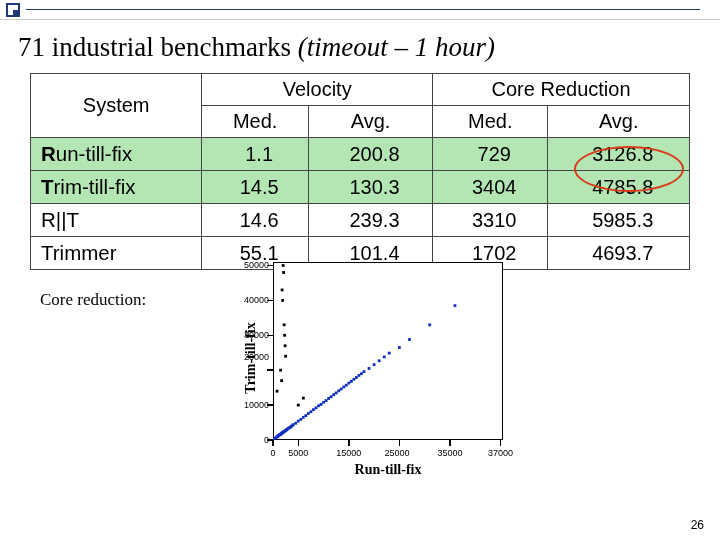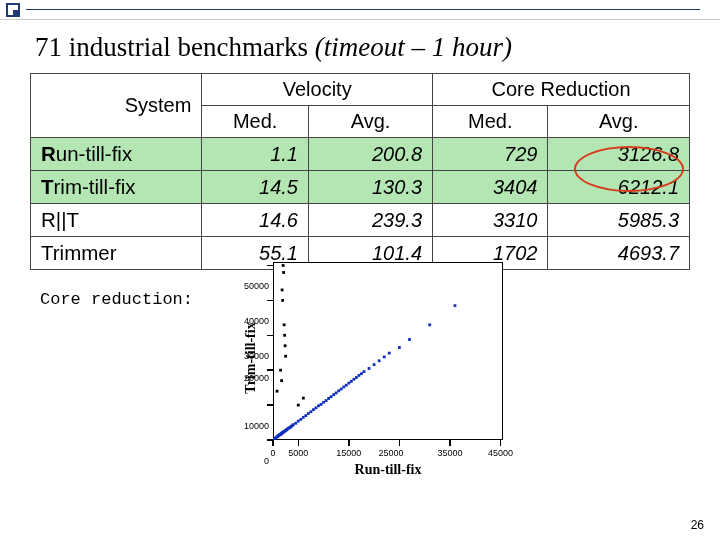--- a/index.html
+++ b/index.html
@@ -36,21 +36,21 @@
   }
   .topbar .line {
     height: 1.5px;
     background: #203a76;
     flex: 1;
     margin-left: 6px;
     margin-right: 20px;
   }
   .title {
     font-size: 27px;
-    padding: 12px 30px 10px 35px;
+    padding: 12px 30px 10px 18px;
     color: #000;
     font-family: Georgia, 'Times New Roman', serif;
   }
   .title .it { font-style: italic; }
   .tablewrap {
     margin: 0 30px;
     position: relative;
   }
   table {
     width: 100%;
@@ -60,25 +60,24 @@
   }
   table th, table td {
     border: 1px solid #444;
     padding: 4px 10px;
     text-align: left;
     font-weight: normal;
   }
   table thead th {
     text-align: center;
   }
-  table .sys { width: 26%; text-align: right; }
+  table .sys { width: 26%; }
   table tbody td:not(:first-child) {
-    text-align: right;
+    text-align: center;
     padding-left: 18px;
-    font-style: italic;
   }
   tr.hl td {
     background: #b4e6b4;
   }
   tr.rll td:first-child,
   tr.tll td:first-child,
   tr.rtt td:first-child,
   tr.trm td:first-child {
     font-weight: normal;
     font-size: 20.5px;
@@ -94,21 +93,21 @@
   .ell1 {
     width: 110px;
     height: 46px;
     right: 6px;
     top: 73px;
   }
   .corelabel {
     position: absolute;
     left: 40px;
     top: 290px;
-    font-family: Liberation Mono, monospace;
+    font-family: Liberation Serif, serif;
     font-size: 17px;
   }
   .chart {
     position: absolute;
     left: 225px;
     top: 260px;
     width: 300px;
     height: 215px;
   }
   .chart .plotbox {
@@ -128,21 +127,20 @@
     background: #000;
   }
   .chart .ylab {
     position: absolute;
     right: 256px;
     font-size: 9px;
     font-family: Arial, sans-serif;
     text-align: right;
     width: 40px;
     transform: translateY(-50%);
-    margin-top: 21px;
   }
   .chart .xtick {
     position: absolute;
     top: 180px;
     width: 1.5px;
     height: 6px;
     background: #000;
   }
   .chart .xlab {
     position: absolute;
@@ -221,21 +219,21 @@
         <td>1.1</td>
         <td>200.8</td>
         <td>729</td>
         <td>3126.8</td>
       </tr>
       <tr class="hl tll">
         <td><span class="rtfb">T</span><span>rim-till-fix</span></td>
         <td>14.5</td>
         <td>130.3</td>
         <td>3404</td>
-        <td>6212.1</td>
+        <td>4785.8</td>
       </tr>
       <tr class="rtt">
         <td>R||T</td>
         <td>14.6</td>
         <td>239.3</td>
         <td>3310</td>
         <td>5985.3</td>
       </tr>
       <tr class="trm">
         <td>Trimmer</td>
@@ -348,21 +346,21 @@
       <div class="ylab" style="top: 40.3922px; text-align: right;">40000</div>
       <div class="ytick" style="top: 4.7402px;"></div>
       <div class="ylab" style="top: 5.4902px;">50000</div>
       <div class="xtick" style="left: 47.25px;"></div>
       <div class="xlab" style="left: 48px;">0</div>
       <div class="xtick" style="left: 72.5247px;"></div>
       <div class="xlab" style="left: 73.2747px;">5000</div>
       <div class="xtick" style="left: 123.074px;"></div>
       <div class="xlab" style="left: 123.824px;">15000</div>
       <div class="xtick" style="left: 173.624px;"></div>
-      <div class="xlab" style="left: 166px;">25000</div>
+      <div class="xlab" style="left: 172px;">25000</div>
       <div class="xtick" style="left: 224.173px;"></div>
       <div class="xlab" style="left: 224.923px;">35000</div>
       <div class="xtick" style="left: 274.723px;"></div>
-      <div class="xlab" style="left: 275.473px;">45000</div>
+      <div class="xlab" style="left: 275.473px;">37000</div>
     </div>
 </div>
 
 <div class="pagenum">26</div>
 
 </body></html>

